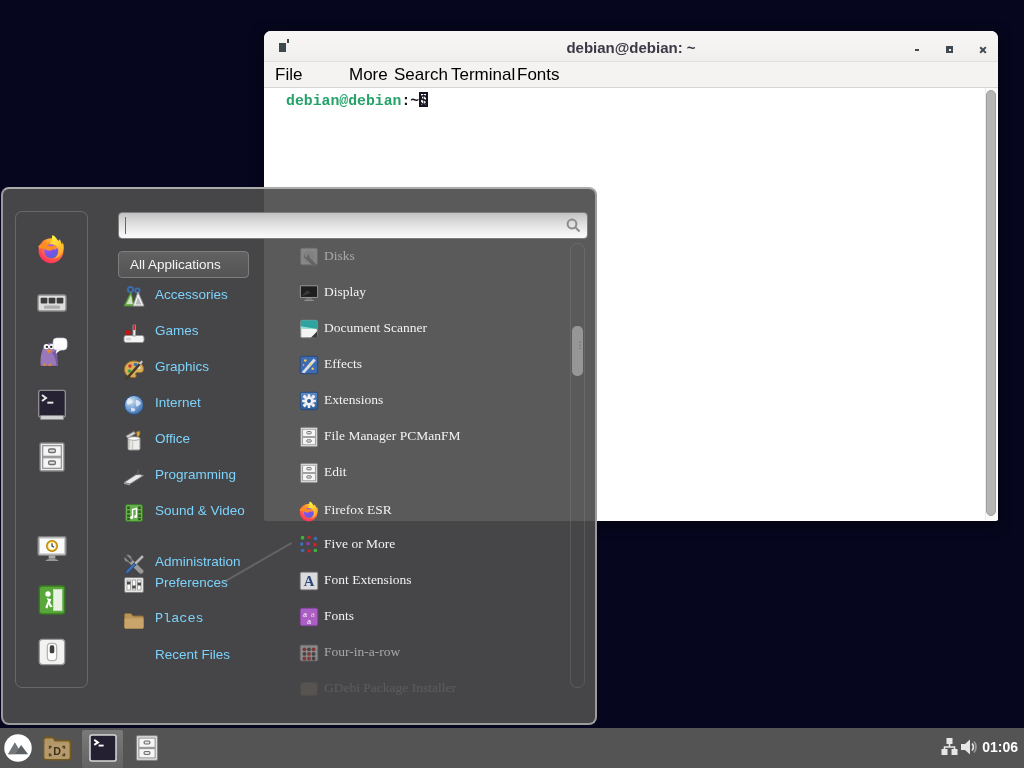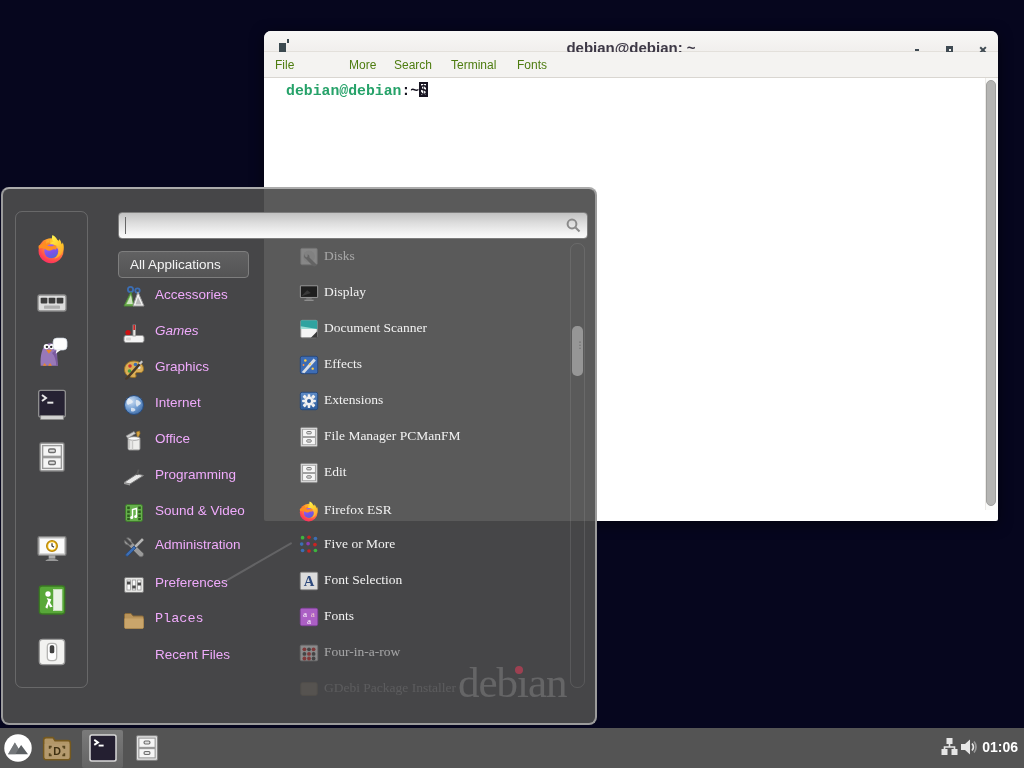--- a/index.html
+++ b/index.html
@@ -7,21 +7,21 @@
 body { position:relative; background:#06061e; font-family:"Liberation Sans", sans-serif; }
 
 
 .term {
   position:absolute; left:264px; top:31px; width:734px; height:490px;
   background:#ffffff; border-radius:7px 7px 2px 2px;
   box-shadow:0 3px 14px rgba(0,0,0,0.55);
   overflow:hidden;
 }
 .titlebar {
-  position:relative; height:21px;
+  position:relative; height:31px;
   background:linear-gradient(#f8f7f6,#f1efed);
   border-bottom:1px solid #e3e0db;
   padding-left:16px;
 }
 .title {
   position:absolute; left:0; right:0; top:8px; text-align:center;
   font-size:15px; font-weight:bold; color:#3d3846;
 }
 .wicon { position:absolute; left:15px; top:12px; width:7px; height:9px; background:#3c4a50; }
 .wicon:after { content:""; position:absolute; right:-3px; top:-4px; width:2px; height:4px; background:#3c4a50; }
@@ -29,21 +29,21 @@
 .btn-max { position:absolute; left:682px; top:15px; width:7px; height:7px; background:#3f4a52; }
 .btn-max:after { content:""; position:absolute; left:2.5px; top:2.5px; width:2px; height:2px; background:#f4f3f1; }
 .btn-close { position:absolute; left:715px; top:15px; width:7px; height:7px; }
 .btn-close:before, .btn-close:after {
   content:""; position:absolute; left:2.5px; top:-0.5px; width:2.2px; height:8px; background:#3f4a52;
 }
 .btn-close:before { transform:rotate(45deg); }
 .btn-close:after { transform:rotate(-45deg); }
 .menubar {
   position:relative; height:26px; background:#f4f3f1; border-bottom:1px solid #d9d6d1;
-  font-size:12px; color:#4d7c0f; line-height:26px;
+  font-size:17px; color:#000000; line-height:26px;
 }
 .menubar span { position:absolute; top:0; }
 .tcontent { position:relative; height:432px; background:#fff;
   font-family:"Liberation Mono", monospace; font-size:14.8px; }
 .prompt { position:absolute; left:3px; top:5px; font-weight:bold; color:#26a269;margin-left:19px; }
 .prompt .dk { color:#171421; }
 .cursor { position:absolute; left:155px; top:4px; width:9px; height:15px; border:2px solid #171421; }
 .tscroll { position:absolute; right:0; top:0; width:13px; height:432px; background:#fbfbfa; border-left:1px solid #eceae7; }
 .tthumb { position:absolute; right:2px; top:2px; width:10px; height:426px; background:#b5b5b3; border:1px solid #a0a09e; border-radius:5px; }
 
@@ -66,21 +66,21 @@
 .searchbox .caret { position:absolute; left:6px; top:4px; width:1px; height:17px; background:#666; }
 .mag { position:absolute; right:6px; top:5px; width:15px; height:15px; }
 .mag circle { fill:none; stroke:#8a8a8a; stroke-width:2; }
 .mag line { stroke:#8a8a8a; stroke-width:2; }
 .allapps {
   position:absolute; left:115px; top:62px; width:131px; height:27px;
   background:linear-gradient(rgba(120,120,120,0.55),rgba(95,95,95,0.55));
   border:1px solid #7e7e7e; border-radius:4px;
   color:#f4f4f4; font-size:13.5px; line-height:26px; padding-left:11px;
 }
-.cat { position:absolute; left:119px; width:160px; height:36px; color:#f0abfc; font-size:13.5px; }
+.cat { position:absolute; left:119px; width:160px; height:36px; color:#7dd3fc; font-size:13.5px; }
 .cat .ci { position:absolute; left:0; top:6px; width:24px; height:24px; }
 .cat .cl { position:absolute; left:33px; top:8px; white-space:nowrap; }
 .app { position:absolute; left:295px; width:290px; height:36px; color:#f2f2f2; font-size:13.5px; }
 .app .ai { position:absolute; left:0; top:7px; width:22px; height:22px; }
 .app .al { position:absolute; left:26px; top:9px; white-space:nowrap;font-family:Liberation Serif, serif; }
 .mtrack { position:absolute; right:10px; top:54px; width:15px; height:445px;
   border:1px solid rgba(160,160,160,0.22); border-radius:7px; }
 .mthumb { position:absolute; right:12px; top:137px; width:11px; height:50px;
   background:#969696; border-radius:5px; }
 .mthumb .dots { position:absolute; left:3.5px; top:17px; color:#5a5a5a; font-size:9px; line-height:5px; letter-spacing:0; }
@@ -121,21 +121,20 @@
     <div class="prompt">debian@debian<span class="dk">:~$</span></div>
     <div class="cursor"></div>
     <div class="tscroll">
         <div class="tthumb"></div>
       </div>
   </div>
 </div>
 
 <div class="menu">
   <div class="trail"></div>
-  <div class="wmark">debıan<span class="idot"></span></div>
   <div class="sidebox"></div>
   <div class="searchbox">
       <div class="caret"></div>
     <svg class="mag" viewBox="0 0 15 15">
         <circle cx="6" cy="6" r="4.4"></circle>
         <line x1="9.5" y1="9.5" x2="13.5" y2="13.5"></line>
       </svg>
   </div>
   <div class="allapps">All Applications</div>
   <div id="cats">
@@ -143,21 +142,21 @@
         <div class="ci"><svg width="24" height="24" viewBox="0 0 24 24">
   <circle cx="8.5" cy="4.5" r="2.6" fill="none" stroke="#3c6eb4" stroke-width="1.8"></circle>
   <circle cx="15.5" cy="5.5" r="2.2" fill="none" stroke="#3c6eb4" stroke-width="1.8"></circle>
   <path d="M2 21 L9 7 L12 21 Z" fill="#73b354" stroke="#4e8a37" stroke-width="1"></path>
   <path d="M4.5 19 L9 10 L10.7 19 Z" fill="#cfe3c2"></path>
   <path d="M11 21 L16 7 L22 21 Z" fill="#f4f4f4" stroke="#9a9a9a" stroke-width="1"></path>
   <path d="M13.5 19.5 L16 12 L19.5 19.5 Z" fill="#b9b9b9"></path>
           </svg></div>
         <div class="cl">Accessories</div>
       </div>
-      <div class="cat" style="top:126px;font-style:italic;">
+      <div class="cat" style="top:126px;">
         <div class="ci"><svg width="24" height="24" viewBox="0 0 24 24">
   <rect x="2" y="14.5" width="20" height="7" rx="2" fill="#f4f4f4" stroke="#8f8f8f"></rect>
   <rect x="11" y="4" width="2.4" height="11" fill="#e8e6e2" stroke="#9a9a9a" stroke-width="0.8"></rect>
   <rect x="11.3" y="4" width="1.8" height="5" fill="#cc2222"></rect>
   <circle cx="6" cy="11.5" r="2.6" fill="#cc1111"></circle>
   <rect x="4" y="16.5" width="5" height="3" rx="1" fill="#d8d6d2"></rect>
           </svg></div>
         <div class="cl">Games</div>
       </div>
       <div class="cat" style="top:162px;">
@@ -216,21 +215,21 @@
   <rect x="16.2" y="5.5" width="2.6" height="2.6" fill="#2e5c1f"></rect>
             <rect x="16.2" y="9.5" width="2.6" height="2.6" fill="#2e5c1f"></rect>
   <rect x="16.2" y="13.5" width="2.6" height="2.6" fill="#2e5c1f"></rect>
             <rect x="16.2" y="17" width="2.6" height="2.2" fill="#2e5c1f"></rect>
   <path d="M10.5 16.5 L10.5 8.5 L14.5 7.5 L14.5 15.5" stroke="#fff" stroke-width="1.4" fill="none"></path>
   <circle cx="9.7" cy="16.6" r="1.5" fill="#fff"></circle>
             <circle cx="13.7" cy="15.6" r="1.5" fill="#fff"></circle>
           </svg></div>
         <div class="cl">Sound &amp; Video</div>
       </div>
-      <div class="cat" style="top:340px;">
+      <div class="cat" style="top:357px;">
         <div class="ci"><svg width="24" height="24" viewBox="0 0 24 24">
   <path d="M4.5 3 L10 8.5 L8 10.5 L2.5 5 C2 6.5 2.5 8.5 4 9.5 L6 10 L17 21 C18.5 22.5 21 22 21.5 20 C22 18.5 21 17.5 20 17 L9.5 6.5 L9 4.5 C8 3 6 2.5 4.5 3 Z" fill="#9a9a9a" stroke="#5f5f5f" stroke-width="0.8"></path>
   <path d="M20 3 L22 5 L14 13 L12 11 Z" fill="#b5b5b5" stroke="#6a6a6a" stroke-width="0.8"></path>
   <path d="M12 11 L14 13 L6 21 C4.5 22 3 20.5 4 19 Z" fill="#3c6eb4" stroke="#28497a" stroke-width="0.8"></path>
           </svg></div>
         <div class="cl">Administration</div>
       </div>
       <div class="cat" style="top:378px;">
         <div class="ci"><svg width="24" height="24" viewBox="0 0 24 24">
   <rect x="2.5" y="4.5" width="19" height="15" rx="1.5" fill="#e6e6e4" stroke="#7d7d7d"></rect>
@@ -380,21 +379,21 @@
   <circle cx="19" cy="18" r="2" fill="#3db53d"></circle>
             </g>
           </svg></div>
         <div class="al">Five or More</div>
       </div>
       <div class="app" style="top:374px;opacity:1;">
         <div class="ai"><svg width="22" height="22" viewBox="0 0 24 24">
   <rect x="2.5" y="2.5" width="19" height="19" rx="1.5" fill="#dcdcdc" stroke="#8f8f8f"></rect>
   <text x="12" y="17.5" text-anchor="middle" font-family="Liberation Serif, serif" font-size="16" font-weight="bold" fill="#2e4a7d">A</text>
           </svg></div>
-        <div class="al">Font Selection</div>
+        <div class="al">Font Extensions</div>
       </div>
       <div class="app" style="top:410px;opacity:1;">
         <div class="ai"><svg width="22" height="22" viewBox="0 0 24 24">
   <rect x="2.5" y="2.5" width="19" height="19" rx="2" fill="#ab5fc4" stroke="#8444a0"></rect>
   <text x="7.8" y="11.5" text-anchor="middle" font-family="Liberation Serif, serif" font-size="10" fill="#ffffff">a</text>
   <text x="16.2" y="11.5" text-anchor="middle" font-family="Liberation Serif, serif" font-size="10" fill="#f0cccc">a</text>
   <text x="12" y="20" text-anchor="middle" font-family="Liberation Serif, serif" font-size="10" fill="#ffffff">a</text>
           </svg></div>
         <div class="al">Fonts</div>
       </div>

